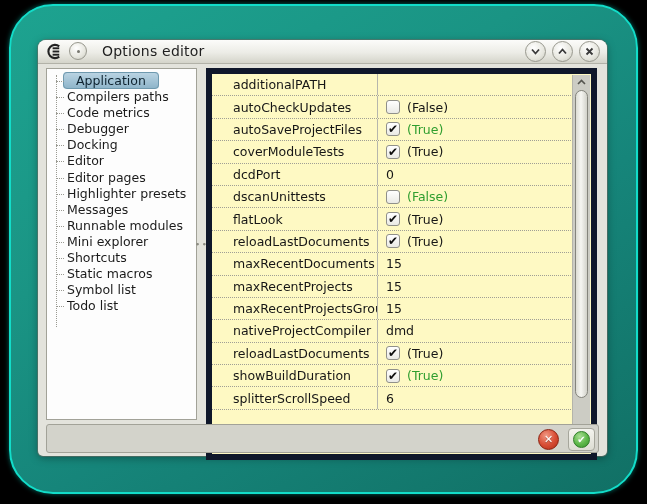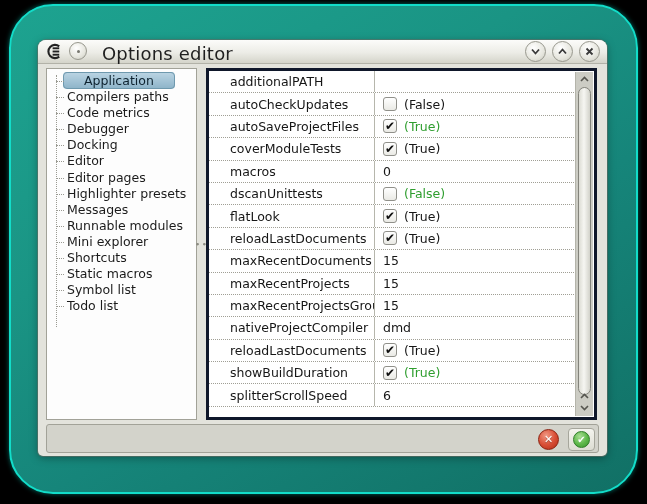--- a/index.html
+++ b/index.html
@@ -30,49 +30,49 @@
   .round-btn{
     position:absolute;top:1px;width:21px;height:21px;border-radius:50%;
     background:radial-gradient(circle at 40% 32%,#ffffff,#e6e6de 60%,#c9c9bf);
     border:1px solid #98988e;box-sizing:border-box;
     display:flex;align-items:center;justify-content:center;
   }
   .sticky-btn{left:31px;top:2px;width:18px;height:18px;}
   .sticky-btn::after{content:"";width:3px;height:3px;border-radius:50%;background:#77776f;}
   .btn-shade{right:61px;} .btn-unshade{right:34px;} .btn-close{right:7px;}
   .tb-title{
-    position:absolute;left:64px;top:3px;font-size:18px;color:#1f1f1f;letter-spacing:.2px;
+    position:absolute;left:64px;top:3px;font-size:14px;color:#1f1f1f;letter-spacing:.2px;
   }
   
   .tree-panel{
     position:absolute;left:8px;top:28px;width:151px;height:352px;box-sizing:border-box;
     background:#fdfdfd;border:1px solid #a2a298;overflow:hidden;
   }
   .tree{position:relative;padding-top:4px;}
   .tree::before{
     content:"";position:absolute;left:9px;top:6px;height:252px;border-left:1px dotted #9a9a92;
   }
   .tree-item{
     position:relative;height:16.1px;line-height:16px;font-size:12.5px;color:#1b1b1b;
     padding-left:20px;white-space:nowrap;cursor:default;
   }
   .tree-item::before{
     content:"";position:absolute;left:9px;top:8px;width:8px;border-top:1px dotted #9a9a92;
   }
   .sel-pill{
     background:linear-gradient(#b9d3e2,#8fb5ca);
-    border:1px solid #6f99ae;border-radius:4px;padding:0 20px;margin-left:-4px;color:#0e2330;
+    border:1px solid #6f99ae;border-radius:4px;padding:0 12px;margin-left:-4px;color:#0e2330;
   }
   
   .splitter{position:absolute;left:159px;top:28px;width:9px;height:352px;display:flex;
     align-items:center;justify-content:center;color:#8a8a80;font-size:9px;letter-spacing:1px;}
   
   .grid-panel{
-    position:absolute;left:168px;top:28px;width:391px;height:352px;box-sizing:border-box;
-    background:#ffffff;border:3px solid #0f172a;overflow:hidden;
+    position:absolute;left:168px;top:28px;width:391px;height:392px;box-sizing:border-box;
+    background:#fef9c3;border:6px solid #0f172a;overflow:hidden;
   }
   .grid-rows{margin-right:18px;}
   .g-row{
     display:flex;align-items:stretch;height:22.4px;box-sizing:border-box;
     border-bottom:1px dotted #a09f95;
   }
   .g-name{
     flex:0 0 166px;box-sizing:border-box;padding-left:21px;border-right:1px solid #b6b6ac;
     font-size:12.5px;color:#161616;display:flex;align-items:center;
     white-space:nowrap;overflow:hidden;
@@ -210,21 +210,21 @@
         <div class="g-row">
           <div class="g-name">coverModuleTests</div>
           <div class="g-value">
             <span class="checkbox">
               <span class="mark">✔</span>
             </span>
             <span class="val-text">(True)</span>
           </div>
         </div>
         <div class="g-row">
-          <div class="g-name">macros</div>
+          <div class="g-name">dcdPort</div>
           <div class="g-value">
             <span class="val-text">0</span>
           </div>
         </div>
         <div class="g-row">
           <div class="g-name">dscanUnittests</div>
           <div class="g-value modified">
             <span class="checkbox"></span>
             <span class="val-text">(False)</span>
           </div>

